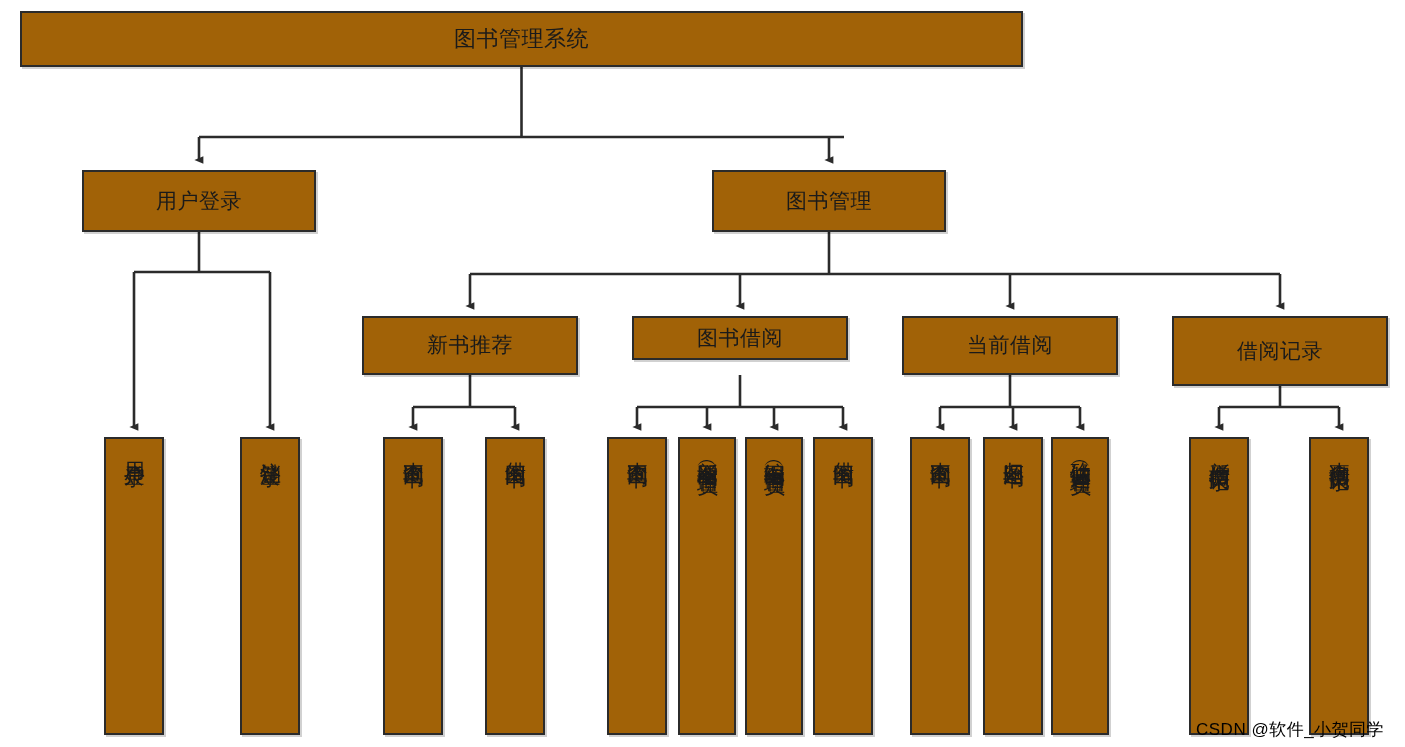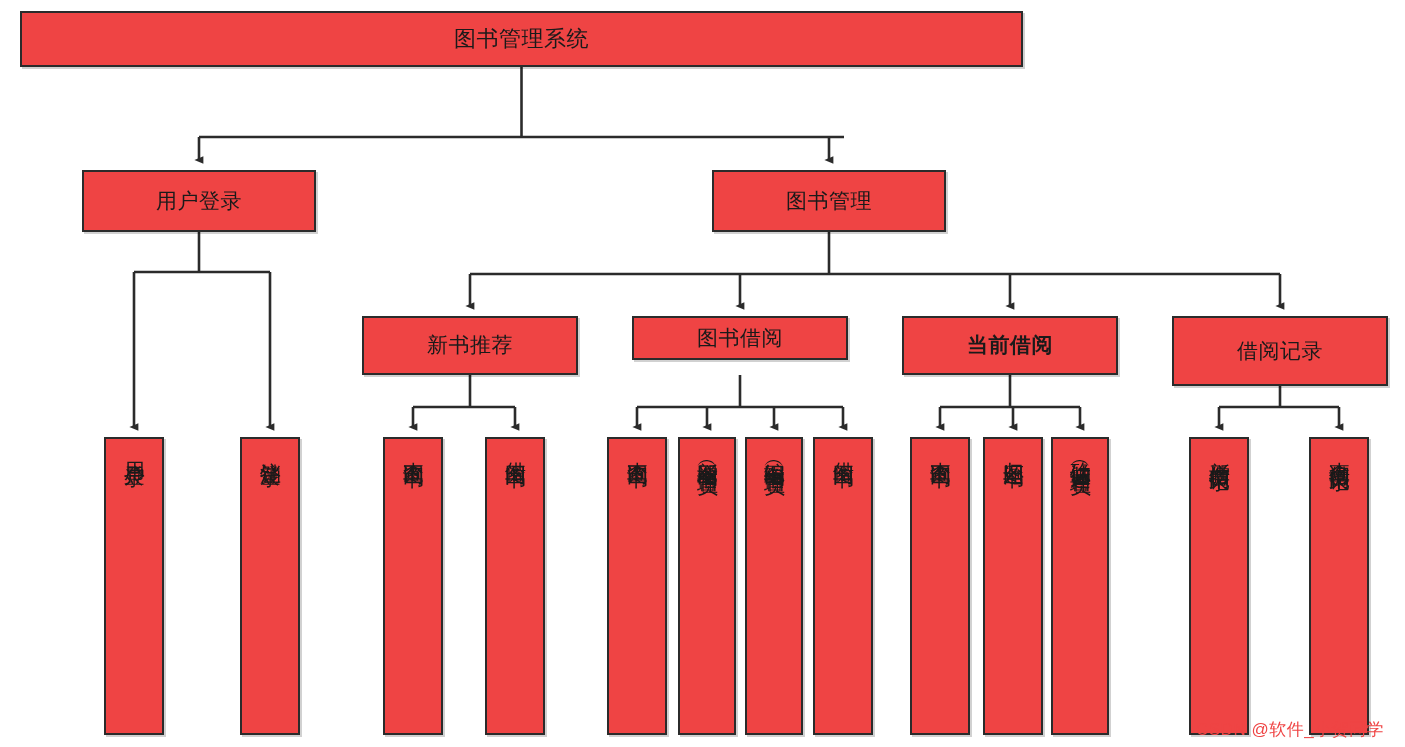--- a/index.html
+++ b/index.html
@@ -22,21 +22,21 @@
     left: 0;
     top: 0;
     width: 1405px;
     height: 747px;
     pointer-events: none;
   }
   .node {
     position: absolute;
     box-sizing: border-box;
     border: 2px solid #2b2b2b;
-    background: #ef4444;
+    background: #a16207;
     color: #1a1a1a;
     display: flex;
     align-items: center;
     justify-content: center;
     box-shadow: 2px 2px 0 rgba(0,0,0,0.18);
   }
   .node .label {
     display: block;
     text-align: center;
     letter-spacing: 0.5px;
@@ -60,21 +60,21 @@
     font-size: 21px;
     line-height: 1.18;
     letter-spacing: 2px;
     white-space: nowrap;
     height: auto;
     max-height: 100%;
   }
   .watermark {
     position: absolute;
     font-size: 17px;
-    color: #ef4444;
+    color: #000000;
     white-space: nowrap;
     letter-spacing: 0.5px;
   }
 </style>
 </head>
 <body>
 
 <div id="canvas">
 
   <svg id="edges" viewBox="0 0 1405 747">
@@ -137,21 +137,21 @@
   <div class="node horizontal" id="node-l3-0" style="left: 362px; top: 316px; width: 216px; height: 59px;">
     <span class="label">新书推荐</span>
   </div>
 
   <div class="node horizontal" id="node-l2-1" style="left: 712px; top: 170px; width: 234px; height: 62px;">
     <span class="label">图书管理</span>
   </div>
   <div class="node horizontal" id="node-l3-1" style="left: 632px; top: 316px; width: 216px; height: 44px;">
     <span class="label">图书借阅</span>
   </div>
-  <div class="node horizontal" id="node-l3-2" style="left: 902px; top: 316px; width: 216px; height: 59px; font-weight: bold;">
+  <div class="node horizontal" id="node-l3-2" style="left: 902px; top: 316px; width: 216px; height: 59px;">
     <span class="label">当前借阅</span>
   </div>
   <div class="node horizontal" id="node-l3-3" style="left: 1172px; top: 316px; width: 216px; height: 70px;">
     <span class="label">借阅记录</span>
   </div>
 
   <div class="node vertical" id="node-leaf-0" style="left: 104px; top: 437px; width: 60px; height: 298px;">
     <span class="label">用户登录</span>
   </div>
   <div class="node vertical" id="node-leaf-1" style="left: 240px; top: 437px; width: 60px; height: 298px;">

